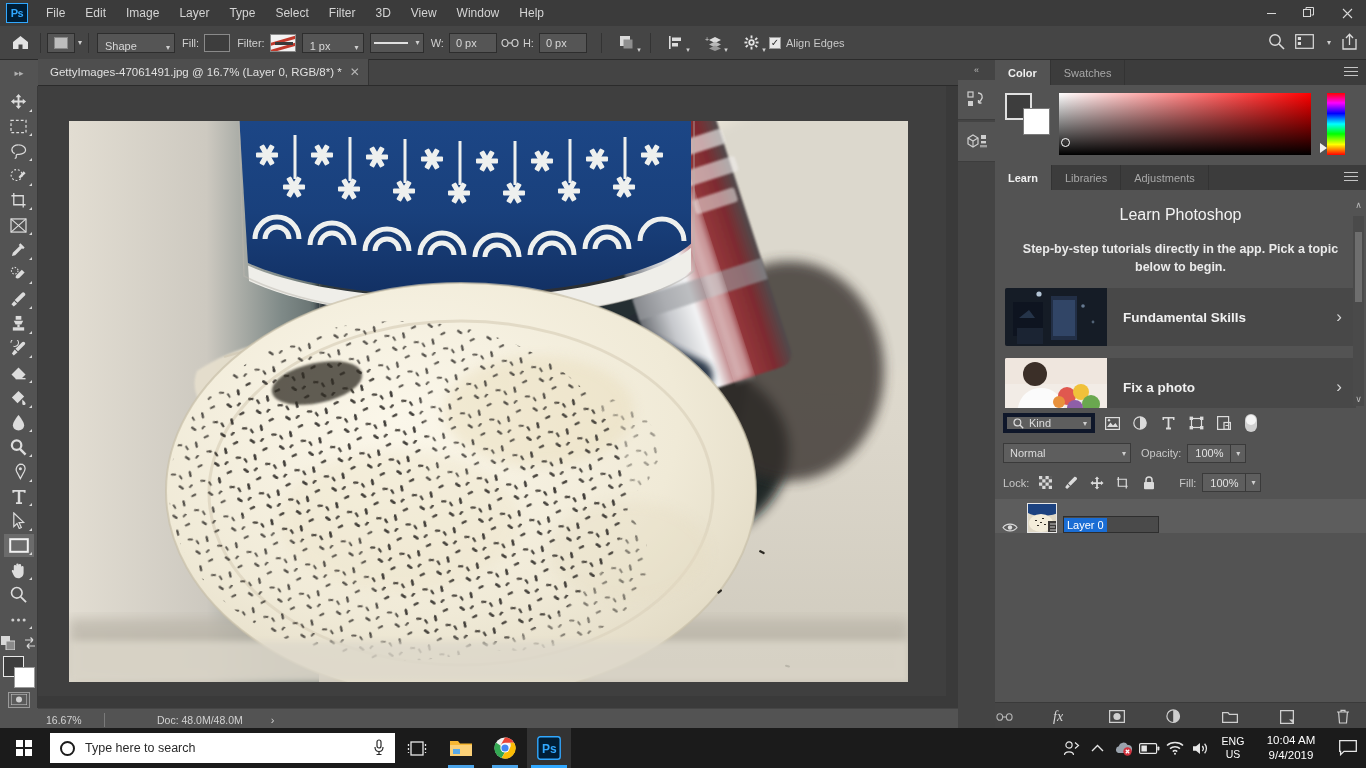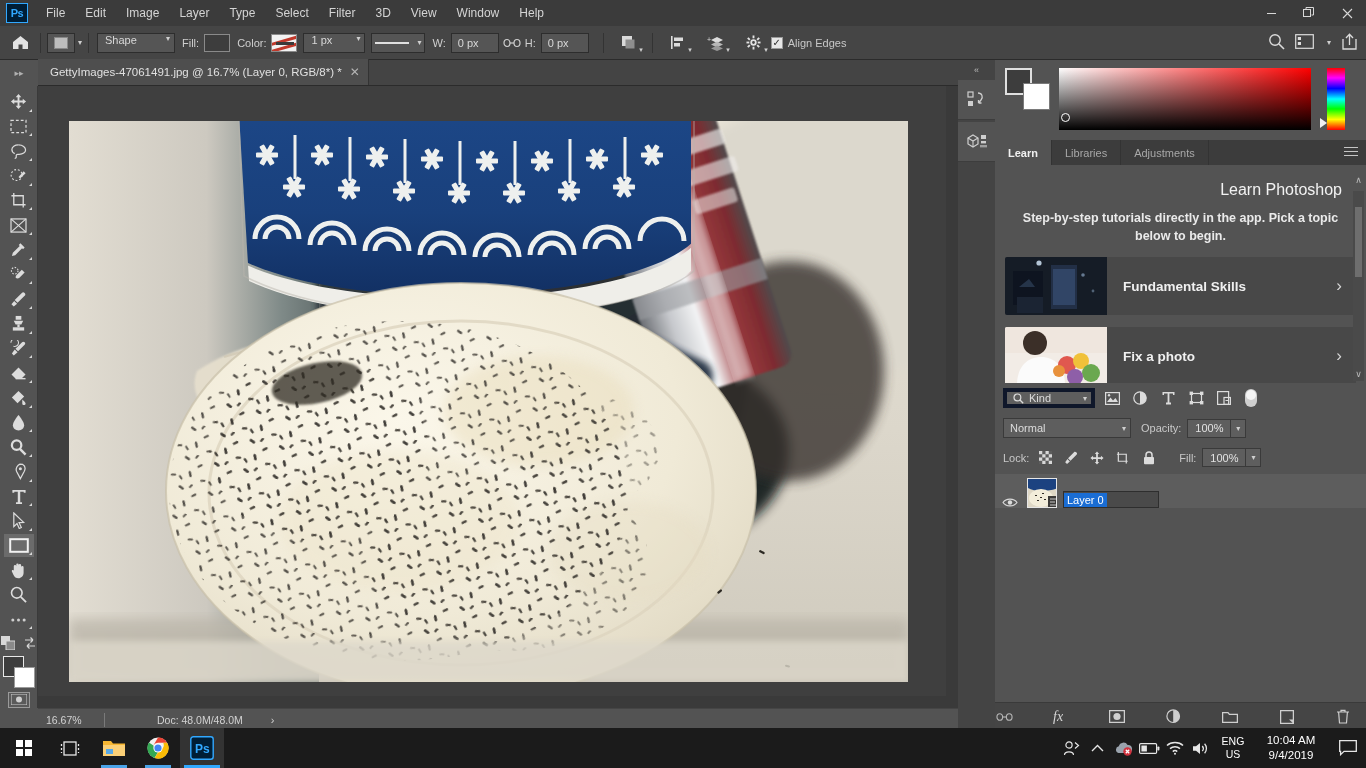--- a/index.html
+++ b/index.html
@@ -45,21 +45,21 @@
   .opt-home { width: 28px; height: 24px; display:flex; align-items:center; justify-content:center; }
   .opt-sep { width: 1px; height: 20px; background: #333; margin: 0 6px; }
   .opt-tool-preset {
     width: 28px; height: 20px; background: #555; border: 1px solid #2d2d2d;
     display: flex; align-items: center; justify-content: center;
   }
   .opt-tool-preset .sw { width: 14px; height: 12px; background: #bdbdbd; border: 1px solid #888; }
   .mini-caret { font-size: 8px; color: #cfcfcf; margin-left: 3px; }
   .opt-select {
     height: 20px; background: #555; border: 1px solid #2d2d2d; color: #d8d8d8;
-    display: flex; align-items: flex-start; padding: 0 4px 0 7px; font-size: 11px;
+    display: flex; align-items: flex-end; padding: 0 4px 0 7px; font-size: 11px;
     min-width: 78px; justify-content: space-between;
   }
   .opt-label { font-size: 11px; color: #cfcfcf; margin: 0 5px 0 7px; }
   .fill-swatch { width: 26px; height: 18px; background: #3d3d3d; border: 1px solid #8a8a8a; }
   .stroke-swatch {
     width: 26px; height: 18px; background: #f2f2f2; border: 1px solid #8a8a8a;
     position: relative; overflow: hidden;
   }
   .stroke-swatch .slash {
     position: absolute; width: 34px; height: 3px; background: #c0392b;
@@ -226,21 +226,21 @@
   }
   .hue-arrow {
     position: absolute; left: -7px; bottom: 2px;
     width: 0; height: 0; border-top: 5px solid transparent; border-bottom: 5px solid transparent;
     border-left: 7px solid #f0f0f0;
   }
 
   
   .learn-panel { background: #535353; flex: none; height: 218px; position: relative; overflow: hidden; }
   .learn-body { padding: 16px 24px 0 24px; }
-  .learn-title { font-size: 16px; color: #f2f2f2; text-align: right; margin-bottom: 10px; }
+  .learn-title { font-size: 16px; color: #f2f2f2; text-align: center; margin-bottom: 16px; }
   .learn-sub { font-size: 12.5px; color: #eaeaea; text-align: center; line-height: 1.45; font-weight: bold; }
   .learn-card {
     margin: 12px 10px 0 10px; height: 58px; background: #484848; border-radius: 2px;
     display: flex; align-items: center; overflow: hidden;
   }
   .card-thumb { width: 102px; height: 58px; flex: none; position: relative; overflow: hidden; }
   .card-label { flex: 1; font-size: 13.5px; color: #f0f0f0; padding-left: 16px; font-weight: bold; }
   .card-chev { padding-right: 14px; color: #d6d6d6; font-size: 17px; }
   .learn-scroll {
     position: absolute; right: 2px; top: 26px; width: 11px; bottom: 2px; background: #4a4a4a;
@@ -381,21 +381,21 @@
         <span class="sw"></span>
       </div>
     <div class="mini-caret">▾</div>
     <div class="opt-sep"></div>
     <div class="opt-select" style="margin-left:2px">
       <span>Shape</span>
       <span class="mini-caret">▾</span>
     </div>
     <div class="opt-label">Fill:</div>
     <div class="fill-swatch"></div>
-    <div class="opt-label">Color:</div>
+    <div class="opt-label">Filter:</div>
     <div class="stroke-swatch">
       <span class="slash"></span>
         <span class="slash2"></span>
         <span class="bar"></span>
     </div>
     <div class="opt-select" style="margin-left:6px; min-width:62px">
       <span>1 px</span>
       <span class="mini-caret">▾</span>
     </div>
     <div class="line-style" style="margin-left:6px">
@@ -903,20 +903,31 @@
         <path d="M2 5 L7 8 L12 5 M7 8 V14" fill="none" stroke="#cfcfcf" stroke-width="1.1"></path>
         <rect x="15" y="2" width="5" height="4" fill="#cfcfcf"></rect>
         <rect x="15" y="8" width="5" height="2.4" fill="#cfcfcf"></rect>
         <rect x="14" y="12" width="7" height="2.4" fill="#9e9e9e"></rect>
       </svg>
     </div>
   </div>
 
   <div class="dock">
 
+    <div class="panel-tabs">
+      <div class="ptab active">Color</div>
+      <div class="ptab">Swatches</div>
+      <div class="panel-menu">
+        <span class="hamb">
+            <span></span>
+            <span></span>
+            <span></span>
+          </span>
+      </div>
+    </div>
     <div class="color-panel">
       <div class="color-row">
         <div class="color-chips">
           <span class="cc-fg"></span>
           <span class="cc-bg"></span>
         </div>
         <div class="color-field">
           <span class="color-cursor"></span>
         </div>
         <div class="hue-strip">
@@ -1166,20 +1177,31 @@
 
   <div class="taskbar">
     <div class="start-btn">
       <span class="winlogo">
           <i></i>
           <i></i>
           <i></i>
           <i></i>
         </span>
     </div>
+    <div class="search-box">
+      <span class="search-circle"></span>
+      <span class="search-text">Type here to search</span>
+      <span>
+        <svg width="12" height="17" viewBox="0 0 12 17">
+            <rect x="4" y="1" width="4" height="8" rx="2" fill="none" stroke="#2a2a2a" stroke-width="1.2"></rect>
+            <path d="M2 8 C2 11 4 12.5 6 12.5 C8 12.5 10 11 10 8" fill="none" stroke="#2a2a2a" stroke-width="1.2"></path>
+            <path d="M6 12.5 V15.5 M3.5 15.5 H8.5" stroke="#2a2a2a" stroke-width="1.2"></path>
+          </svg>
+      </span>
+    </div>
     <div class="tb-icon">
       <svg width="20" height="17" viewBox="0 0 20 17">
         <rect x="4" y="2" width="12" height="13" fill="none" stroke="#e8e8e8" stroke-width="1.3"></rect>
         <path d="M1.5 4 V13 M18.5 4 V13" stroke="#e8e8e8" stroke-width="1.3" stroke-dasharray="2 2"></path>
       </svg>
     </div>
     <div class="tb-icon open">
       <svg width="24" height="20" viewBox="0 0 24 20">
         <path d="M1 3 H9 L11 5.5 H23 V18 H1 Z" fill="#f7b733"></path>
         <path d="M1 7 H23 V18 H1 Z" fill="#fbd077"></path>

